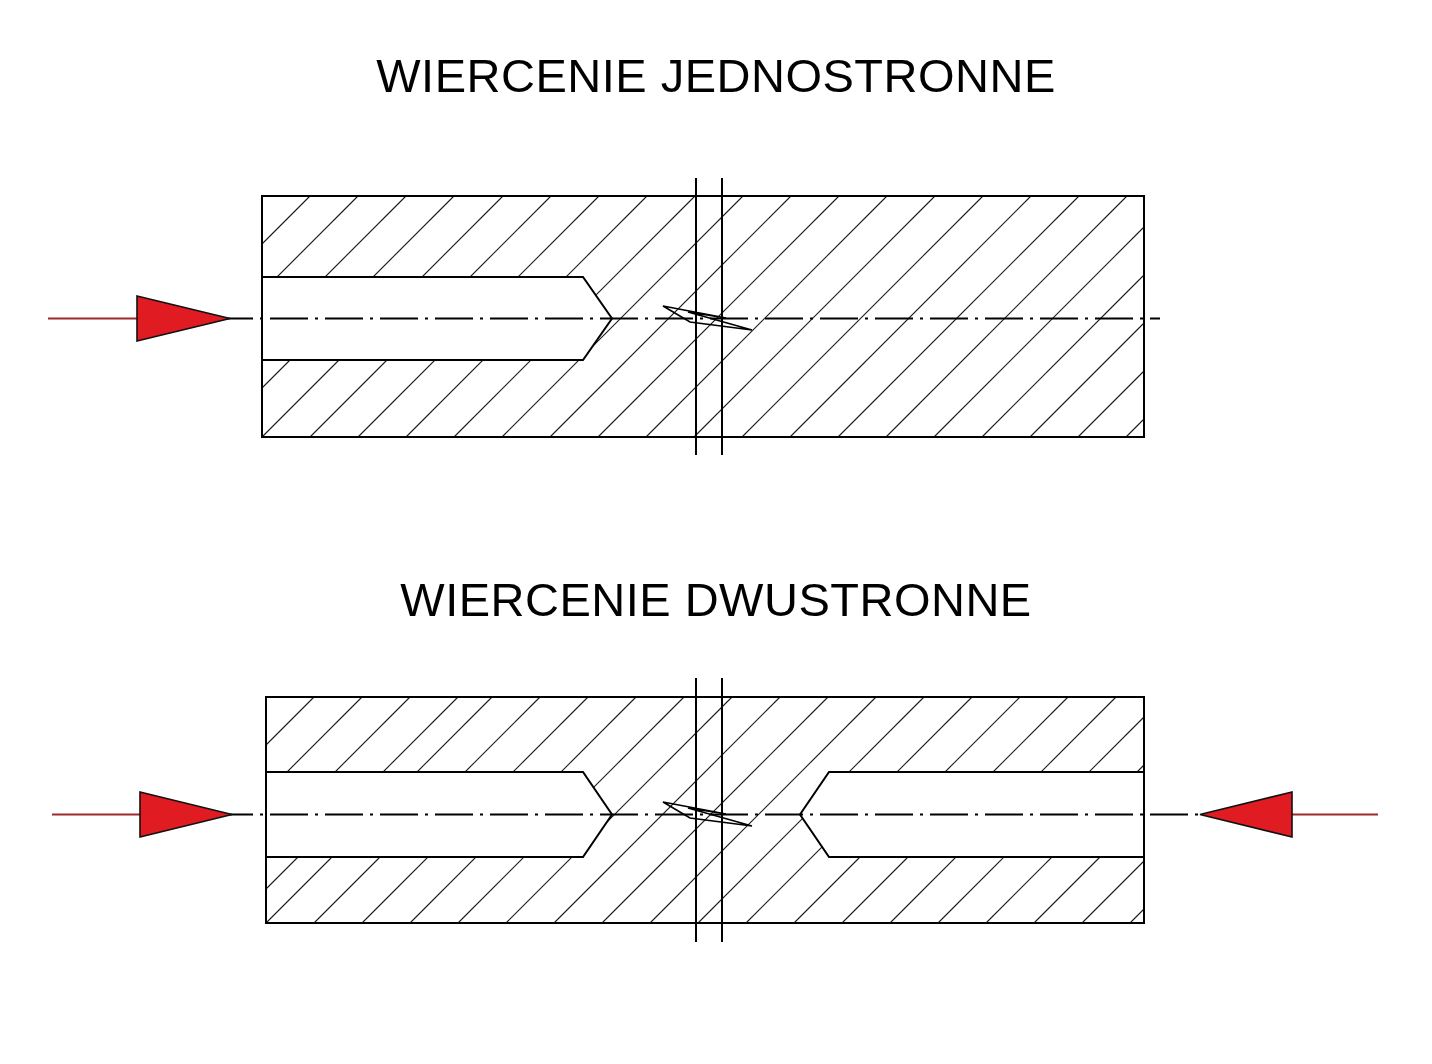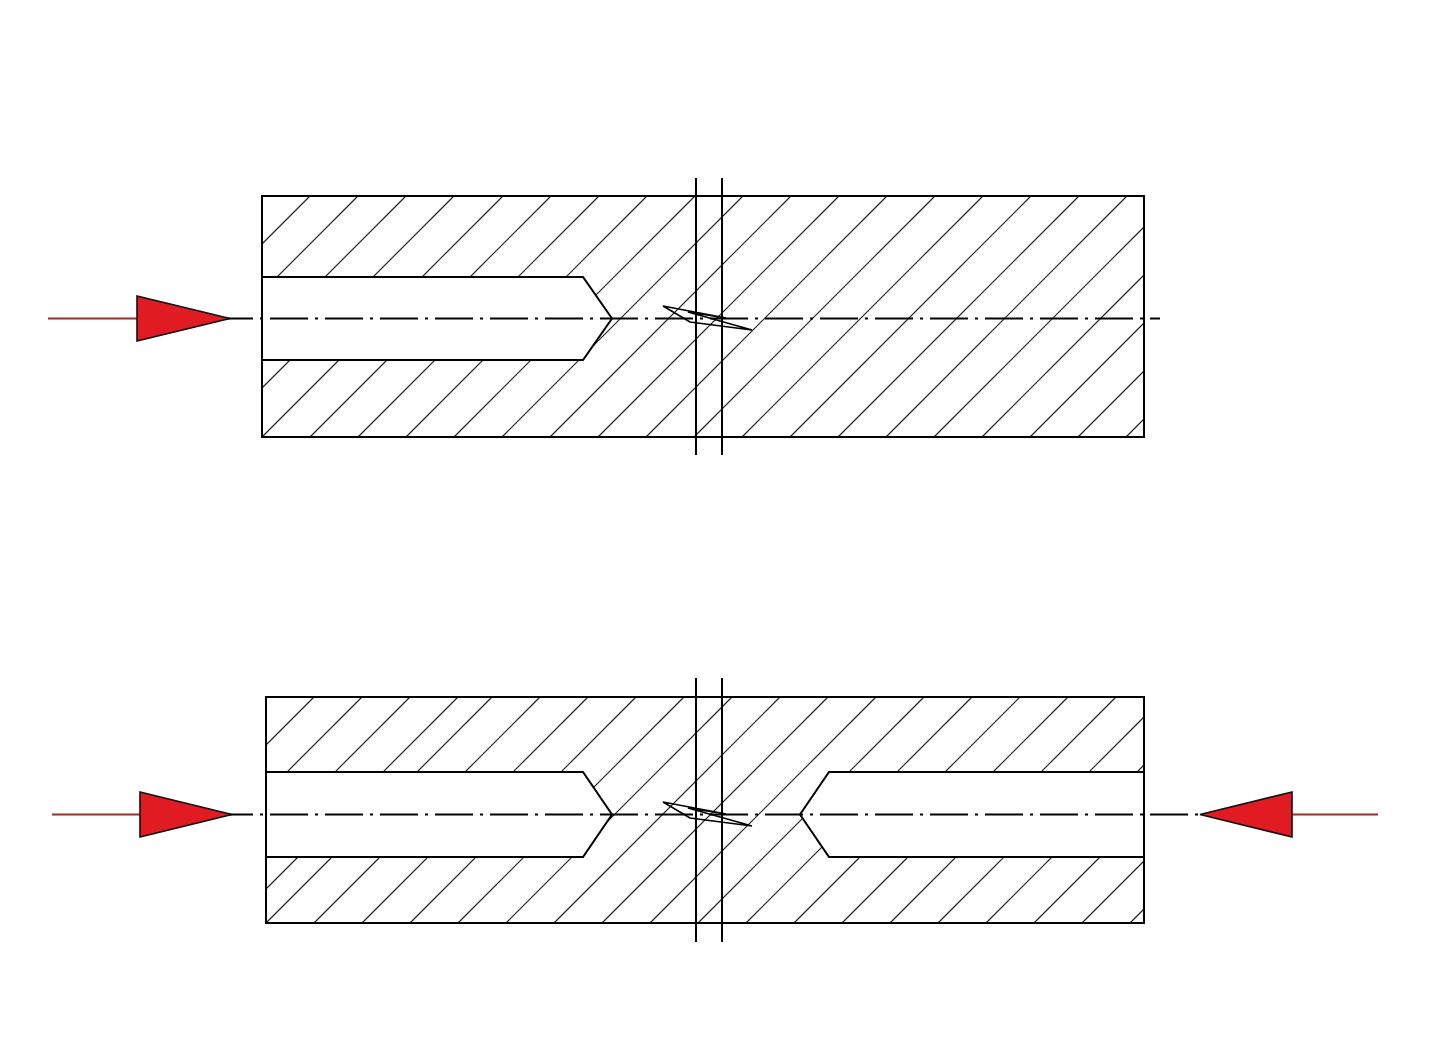--- a/index.html
+++ b/index.html
@@ -43,20 +43,21 @@
   #drawing-one { top: 150px; }
   #drawing-two { top: 650px; }
 
   svg { display: block; }
 </style>
 </head>
 <body>
 
 <div class="page">
 
+  <div class="figure-title" id="title-one">WIERCENIE JEDNOSTRONNE</div>
 
   <div class="drawing" id="drawing-one">
     <svg width="1432" height="340" viewBox="0 0 1432 340">
       <defs>
         <clipPath id="clipBodyA1">
 
           <path d="M262,46 L696,46 L696,127 L612,127 L583,127 L583,127 L262,127 Z"></path>
         </clipPath>
         <clipPath id="clipA_all">
           <rect x="262" y="46" width="882" height="241"></rect>
@@ -120,20 +121,21 @@
         <line x1="215" y1="168.5" x2="1160" y2="168.5" stroke="#000000" stroke-width="2" stroke-dasharray="38 7 3 7"></line>
       </g>
 
       <g>
         <line x1="48" y1="168.5" x2="152" y2="168.5" stroke="#9E2B2B" stroke-width="2"></line>
         <path d="M137,146 L230,168.5 L137,191 Z" fill="#E01B22" stroke="#111111" stroke-width="1.6"></path>
       </g>
     </svg>
   </div>
 
+  <div class="figure-title" id="title-two">WIERCENIE DWUSTRONNE</div>
 
   <div class="drawing" id="drawing-two">
     <svg width="1432" height="340" viewBox="0 0 1432 340">
       <defs>
         <mask id="maskMaterialB" maskUnits="userSpaceOnUse" x="0" y="0" width="1432" height="340">
           <rect x="266" y="47" width="878" height="226" fill="#ffffff"></rect>
 
           <rect x="266" y="122" width="317" height="85" fill="#000000"></rect>
           <path d="M583,122 L612,164.5 L583,207 Z" fill="#000000"></path>
 

